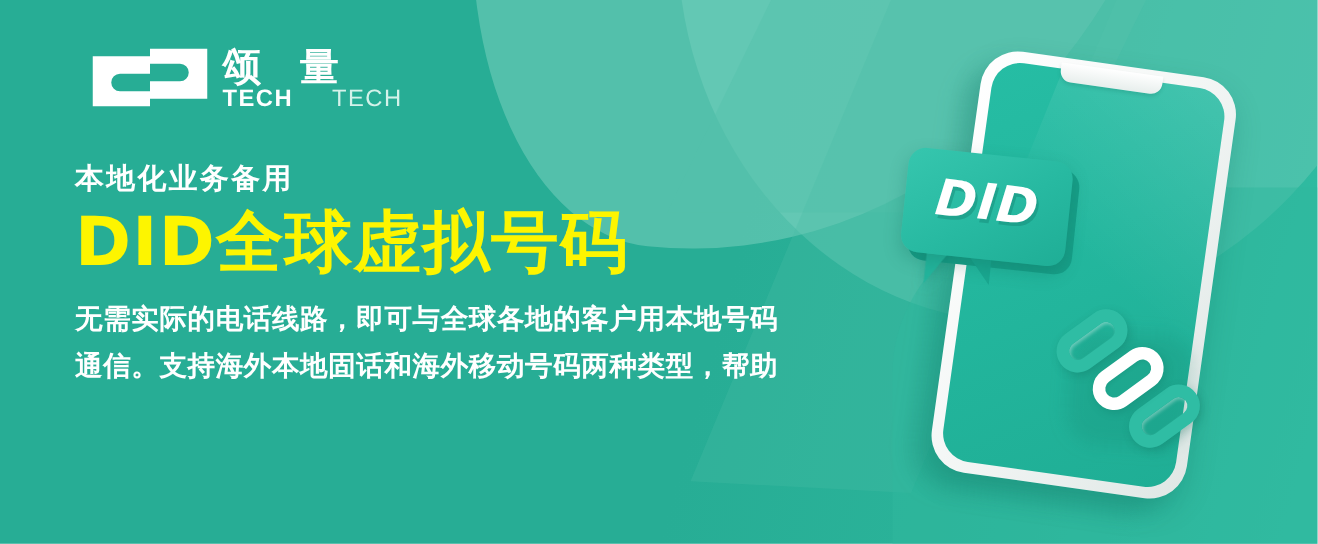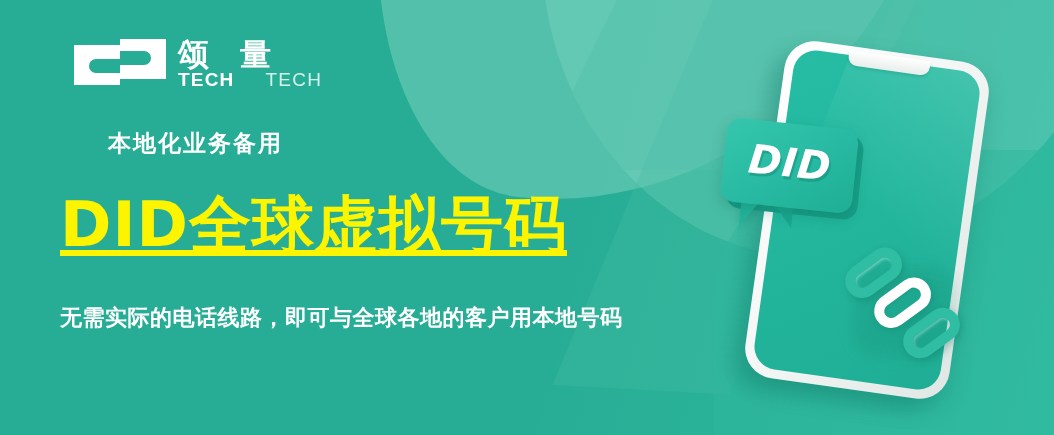--- a/index.html
+++ b/index.html
@@ -91,41 +91,39 @@
 
   
   .copy{ position:absolute; left:60px; top:130px; width:620px; }
   .eyebrow{
     color:#ffffff;
     font-size:23px;
     font-weight:bold;
     letter-spacing:2px;
     line-height:1.2;
     font-family:"DejaVu Sans","Liberation Sans",sans-serif;
-    margin-left:48px;
   }
   .headline{
-    margin-top:34px;
+    margin-top:8px;
     color:#fdf500;
-    font-size:62px;
+    font-size:54px;
     font-weight:bold;
     letter-spacing:1px;
     line-height:1.05;
     white-space:nowrap;
     font-family:"DejaVu Sans","Liberation Sans",sans-serif;
-    text-decoration:underline;
   }
   .body-copy{
-    margin-top:44px;
+    margin-top:14px;
     color:#ffffff;
     font-size:22px;
     font-weight:bold;
     line-height:1.72;
     letter-spacing:.5px;
-    font-family:Liberation Mono, monospace;
+    font-family:Liberation Serif, serif;
   }
   .body-copy div{ white-space:nowrap; }
 
   
   .illus{
     position:absolute;
     left:712px; top:28px;
     width:330px; height:400px;
   }
   .phone{
@@ -289,20 +287,21 @@
         <span class="b">TECH</span><span class="l">TECH</span>
       </span>
     </span>
   </div>
 
   <div class="copy">
     <div class="eyebrow">本地化业务备用</div>
     <div class="headline">DID全球虚拟号码</div>
     <div class="body-copy">
       <div>无需实际的电话线路，即可与全球各地的客户用本地号码</div>
+      <div>通信。支持海外本地固话和海外移动号码两种类型，帮助</div>
     </div>
   </div>
 
   <div class="illus">
 
     <div class="phone">
       <div class="phone-shadow"></div>
       <div class="phone-frame">
         <div class="phone-screen">
           <div class="screen-sheen"></div>

